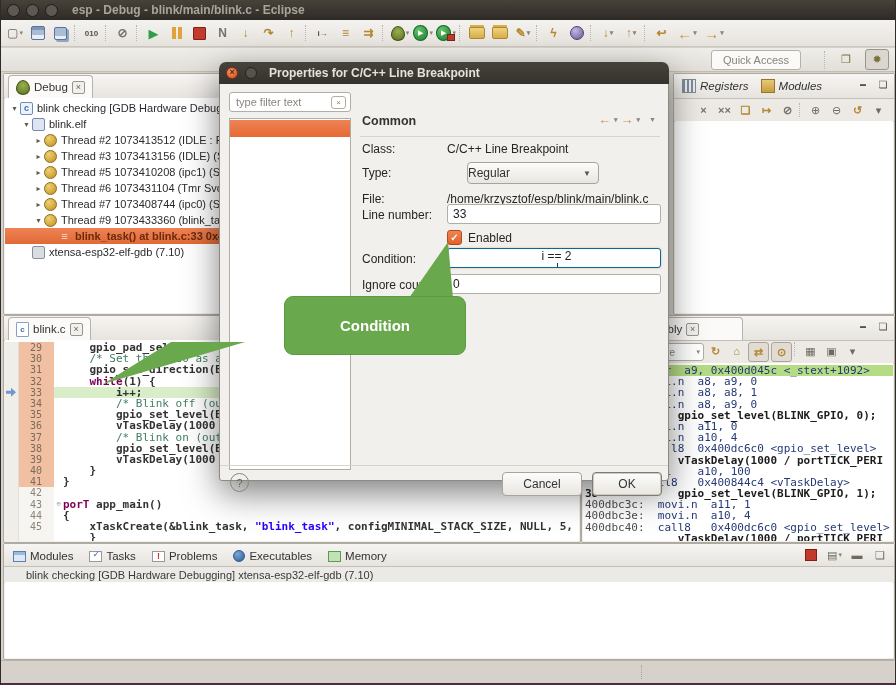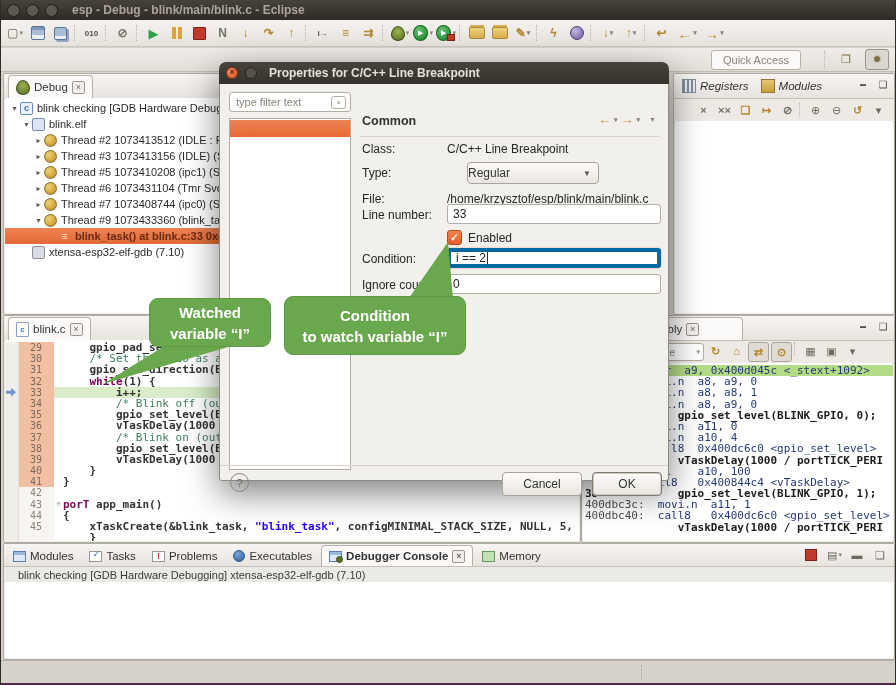--- a/index.html
+++ b/index.html
@@ -153,21 +153,21 @@
   .cti.task{background:#fff;border:1px solid #999;position:relative;}
   .cti.task::after{content:"✓";position:absolute;left:2px;top:-3px;color:#3a6fbe;font-size:9px;}
   .cti.prob{background:#fff;border:1px solid #999;position:relative;}
   .cti.prob::after{content:"!";position:absolute;left:4px;top:-1px;color:#c13a2c;font-size:9px;font-weight:bold;}
   .cti.exe{width:12px;height:12px;border-radius:50%;background:radial-gradient(circle at 35% 30%,#7aa6d8,#2c5c96);border:1px solid #2c5c96;}
   .cti.dbgc{background:#dfe9f5;border:1px solid #5b7fae;box-shadow:inset 0 3px 0 #9db9dc;position:relative;}
   .cti.dbgc::after{content:"";position:absolute;right:-2px;bottom:-2px;width:5px;height:5px;border-radius:50%;background:#5c7022;border:1px solid #3f4f15;}
   .cti.mem{background:#bfe3b4;border:1px solid #5d9a54;}
   .ctoolbar{position:absolute;right:4px;top:2px;display:flex;gap:4px;align-items:center;}
   .constatus{height:15px;background:#eceae6;border-bottom:1px solid #d8d4cd;font-size:11px;color:#3a3a3a;
-             display:flex;align-items:center;padding-left:14px;}
+             display:flex;align-items:center;padding-left:22px;}
   .context{position:absolute;left:1px;right:1px;top:38px;bottom:1px;background:#fff;
            font-family:"DejaVu Sans Mono",monospace;font-size:11.5px;line-height:13.2px;color:#1c1c1c;
            padding:4px 0 0 5px;overflow:hidden;}
   .conline{white-space:pre;min-height:13.2px;}
 
   
   .statusbar{position:absolute;left:0;top:660px;width:896px;height:23px;background:#d6d2cb;border-top:1px solid #b6b1a9;}
   .statusdiv{position:absolute;left:640px;top:4px;height:14px;border-left:1px dotted #a9a49b;}
 
   
@@ -193,21 +193,21 @@
   .dsec.sel{background:linear-gradient(#ee8254,#e66a35);color:#6e2a10;}
   .dheader{position:absolute;left:142px;top:30px;font-size:12.5px;font-weight:bold;color:#333;}
   .dnav{position:absolute;right:12px;top:28px;display:flex;align-items:center;gap:3px;color:#c8922f;
         font-size:13px;font-weight:bold;}
   .dnav .sm{font-size:7px;color:#8a857c;}
   .dsep{position:absolute;left:140px;top:52px;width:300px;border-top:1px solid #d8d4cc;}
   .drow{position:absolute;font-size:12px;color:#262626;}
   .dval{font-size:12px;color:#262626;}
   .dinput{position:absolute;left:227px;width:214px;height:20px;background:#fff;border:1px solid #b3ada3;
           border-radius:3px;font-size:12px;color:#222;display:flex;align-items:center;padding-left:5px;box-sizing:border-box;}
-  .dinput.focus{border:4px solid #0369a1;box-shadow:0 0 2px rgba(224,118,74,.6);}
+  .dinput.focus{border:1px solid #0369a1;box-shadow:0 0 2px rgba(224,118,74,.6);flex-direction:column;}
   .caret{width:1px;height:12px;background:#333;margin-left:1px;}
   .dropdown{position:absolute;left:227px;width:132px;height:22px;background:linear-gradient(#fdfcfb,#e9e6e1);
             border:1px solid #a9a49a;border-radius:4px;font-size:12px;color:#333;display:flex;align-items:center;
             padding-left:0;box-sizing:border-box;margin-left:20px;}
   .dropdown .arr{margin-left:auto;margin-right:7px;font-size:8px;color:#55514a;}
   .checkbox{position:absolute;left:227px;width:15px;height:15px;border-radius:3px;
             background:linear-gradient(#f08550,#e2602a);border:1px solid #b14d1d;display:flex;align-items:center;
             justify-content:center;box-sizing:border-box;}
   .checkbox::after{content:"✓";color:#fff;font-size:10px;font-weight:bold;}
   .dfootsep{position:absolute;left:0;top:381px;width:100%;border-top:1px solid #d8d4cc;}
@@ -687,20 +687,21 @@
         <div class="aline"><span><span class="tk-m">            i.n  a8, a9, 0</span></span></div>
         <div class="aline"><span><span class="tk-src">              gpio_set_level(BLINK_GPIO, 0);</span></span></div>
         <div class="aline"><span><span class="tk-m">            i.n  a11, 0</span></span></div>
         <div class="aline"><span><span class="tk-m">            i.n  a10, 4</span></span></div>
         <div class="aline"><span><span class="tk-m">             l8  0x400dc6c0 &lt;gpio_set_level&gt;</span></span></div>
         <div class="aline"><span><span class="tk-src">              vTaskDelay(1000 / portTICK_PERI</span></span></div>
         <div class="aline"><span><span class="tk-m">            i    a10, 100</span></span></div>
         <div class="aline"><span><span class="tk-m">           ll8   0x400844c4 &lt;vTaskDelay&gt;</span></span></div>
         <div class="aline"><span><span class="tk-ln">38</span><span class="tk-src">            gpio_set_level(BLINK_GPIO, 1);</span></span></div>
         <div class="aline"><span><span class="tk-a">400dbc3c:  </span><span class="tk-m">movi.n  a11, 1</span></span></div>
+        <div class="aline"><span><span class="tk-a">400dbc3e:  </span><span class="tk-m">movi.n  a10, 4</span></span></div>
         <div class="aline"><span><span class="tk-a">400dbc40:  </span><span class="tk-m">call8   0x400dc6c0 &lt;gpio_set_level&gt;</span></span></div>
         <div class="aline"><span><span class="tk-src">              vTaskDelay(1000 / portTICK_PERI</span></span></div>
       </div>
   </div>
 
   <div class="panel" style="left:2px;top:543px;width:892px;height:117px;">
     <div class="ctabs">
       <div style="display:flex;align-items:flex-end;">
 
       <div class="ctab">
@@ -715,25 +716,20 @@
         </div>
           <div class="ctab">
           <span class="cti prob"></span>
           <span>Problems</span>
 
         </div>
           <div class="ctab">
           <span class="cti exe"></span>
           <span>Executables</span>
 
-        </div>
-          <div class="ctab sel">
-          <span class="cti dbgc"></span>
-          <span>Debugger Console</span>
-          <span class="cclose"></span>
         </div>
           <div class="ctab">
           <span class="cti mem"></span>
           <span>Memory</span>
 
         </div>
         </div>
       <div class="ctoolbar">
 
       <span class="mini stopbtn">
@@ -835,22 +831,17 @@
     </div>
   </div>
 
   <svg class="tailsvg" style="left:96px;top:340px;" width="150" height="46">
     <polygon points="74,2 148,2 6,44" fill="#6aa84e"></polygon>
   </svg>
   <svg class="tailsvg" style="left:398px;top:238px;" width="62" height="62">
     <polygon points="49,4 10,60 54,60" fill="#6aa84e"></polygon>
   </svg>
 
-  <div class="callout" style="left:148px;top:298px;width:120px;height:47px;">
-    <div>Watched</div>
-    <div>variable “I”</div>
-  </div>
   <div class="callout" style="left:283px;top:296px;width:180px;height:57px;">
     <div>Condition</div>
-    <div>to watch variable “I”</div>
   </div>
 
 </div>
 
 </body></html>

